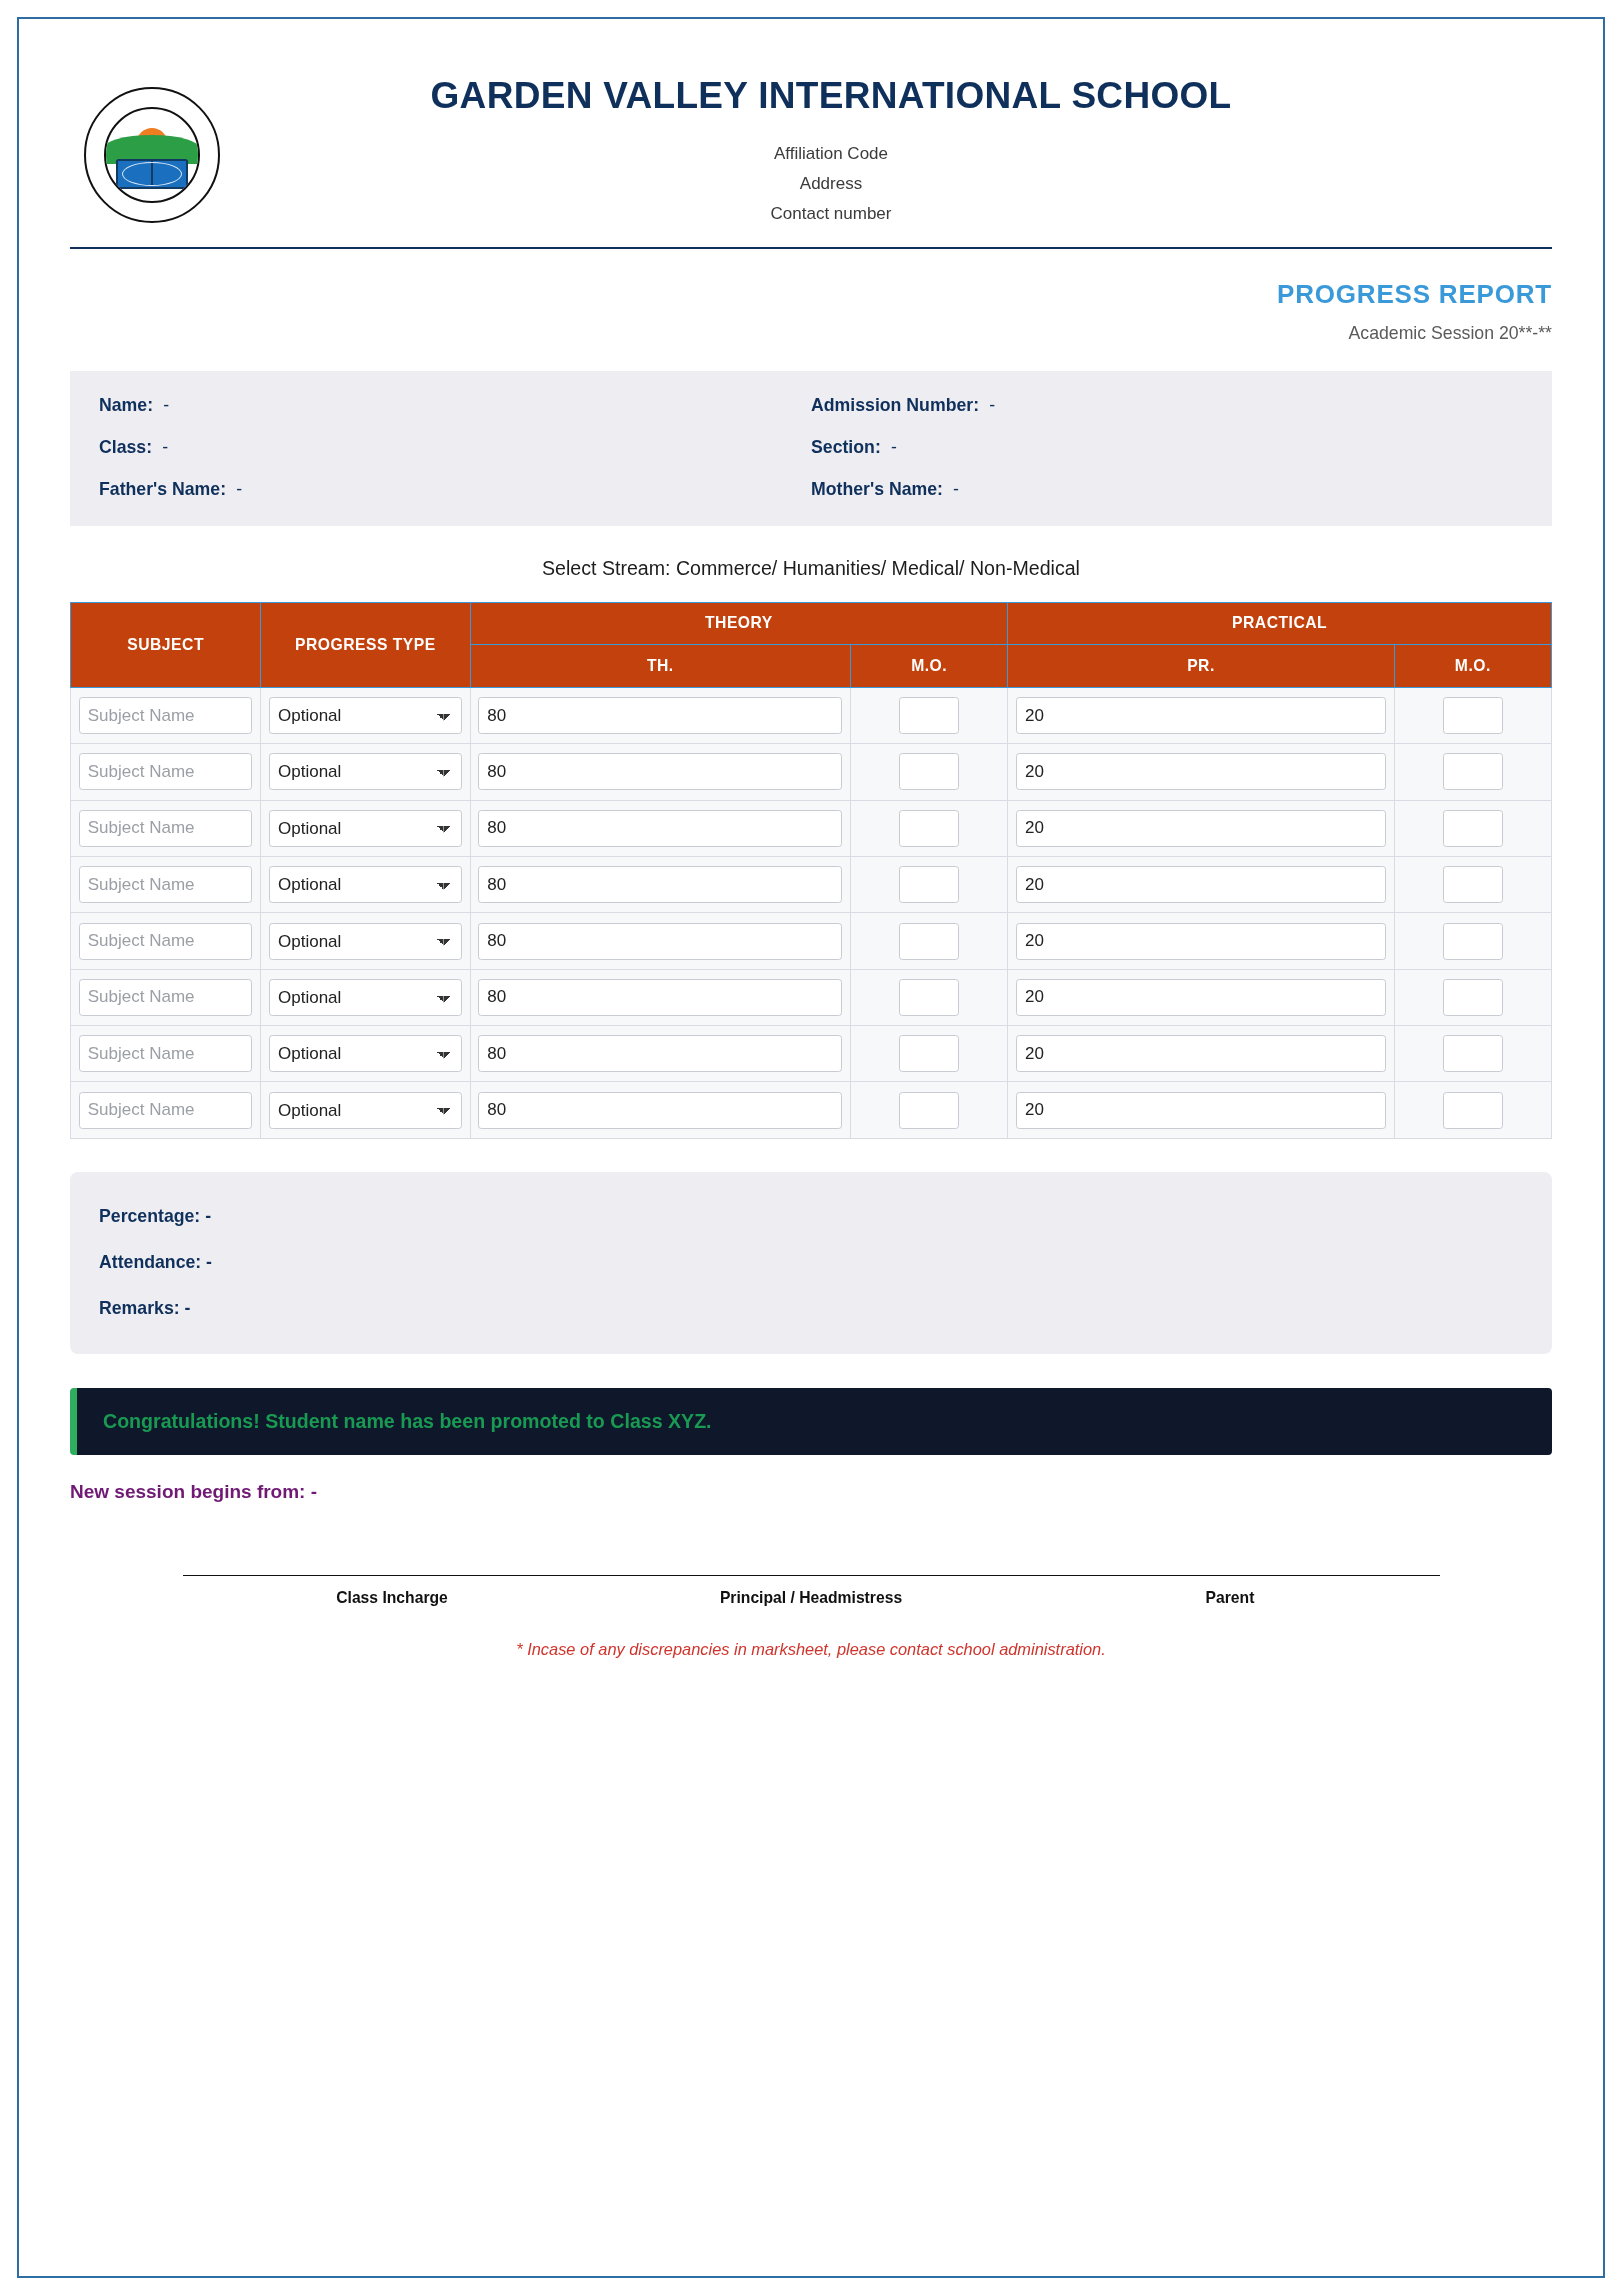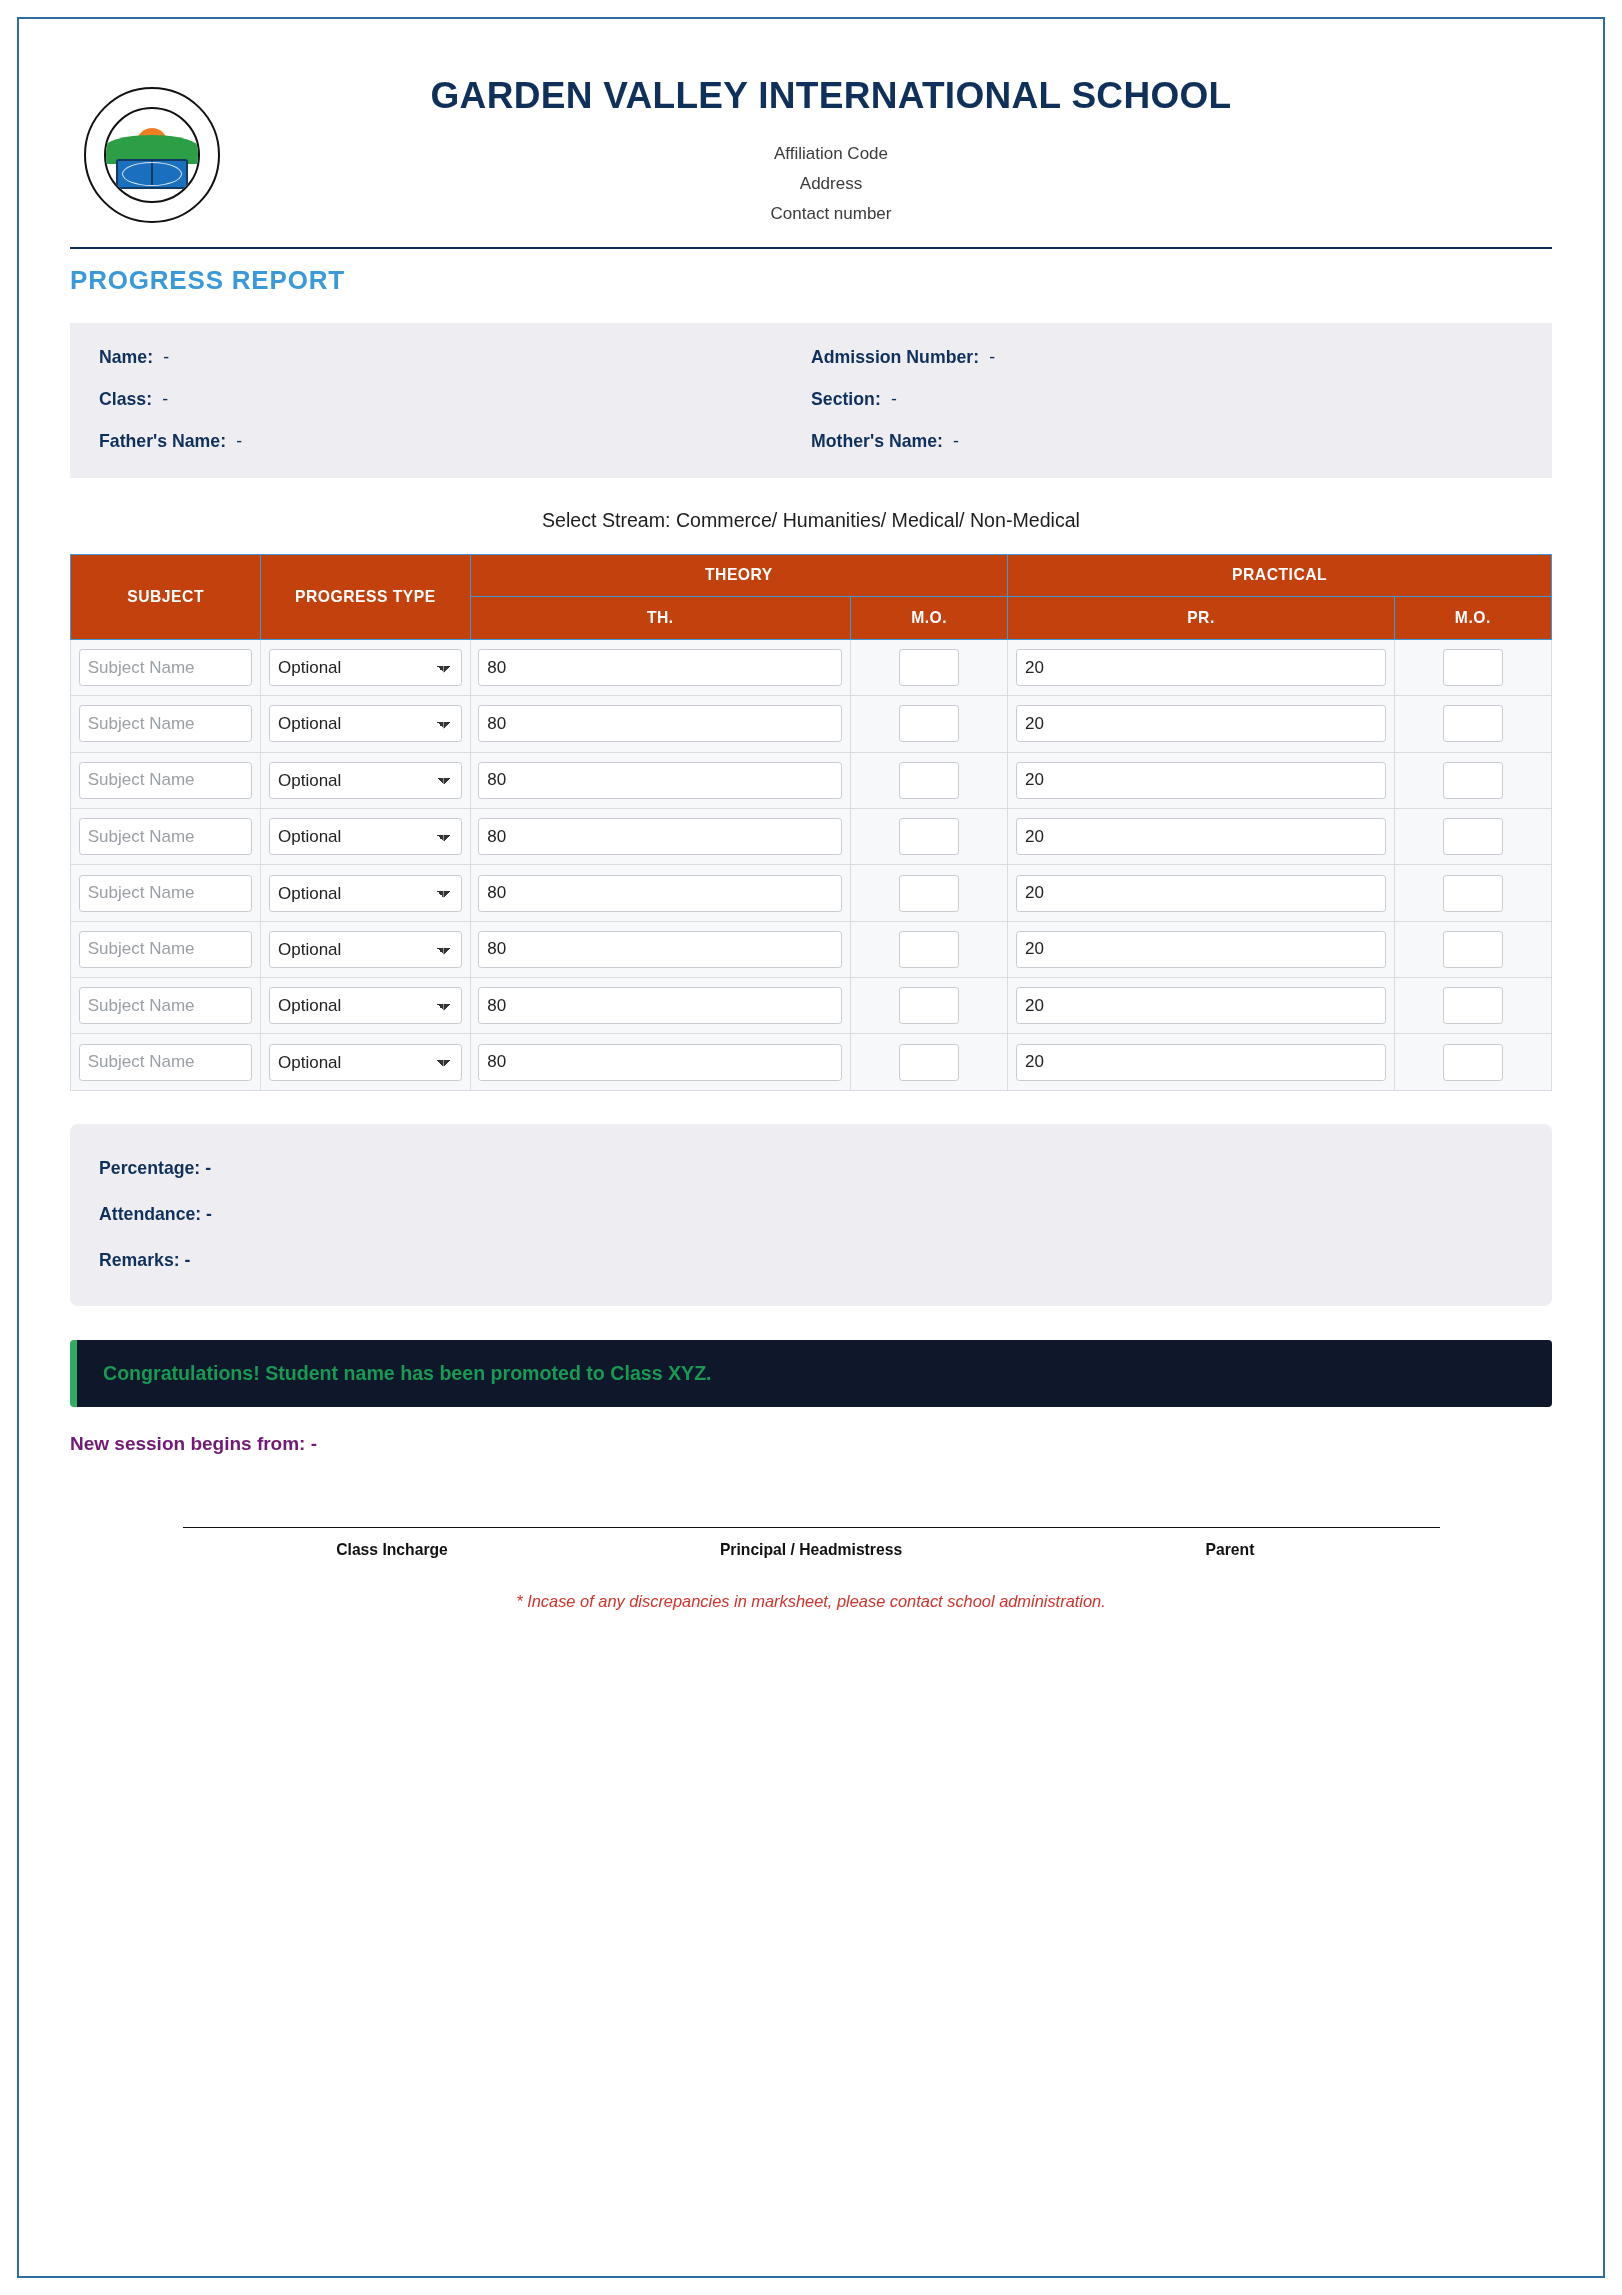--- a/index.html
+++ b/index.html
@@ -131,22 +131,22 @@
     line-height: 1.75;
   }
 
   .hr-main {
     border-top: 2px solid #10305c;
     margin: 18.3px 0 0 0;
   }
 
   
   .title-block {
-    text-align: left;
-    padding-top: 16px;
+    text-align: right;
+    padding-top: 30px;
   }
   .report-title {
     font-size: 26px;
     font-weight: bold;
     color: #3a9ad9;
     letter-spacing: 0.8px;
   }
   .session {
     font-size: 17.7px;
     color: #5a5a5a;
@@ -318,20 +318,21 @@
           <div>Address</div>
           <div>Contact number</div>
         </div>
       </div>
     </div>
 
     <div class="hr-main"></div>
 
     <div class="title-block">
       <div class="report-title">PROGRESS REPORT</div>
+      <div class="session">Academic Session 20**-**</div>
     </div>
 
     <div class="info-box">
       <div class="info-row">
         <div class="info-cell">
           <span class="lbl">Name:</span>
           <span class="val">-</span>
         </div>
         <div class="info-cell">
           <span class="lbl">Admission Number:</span>

